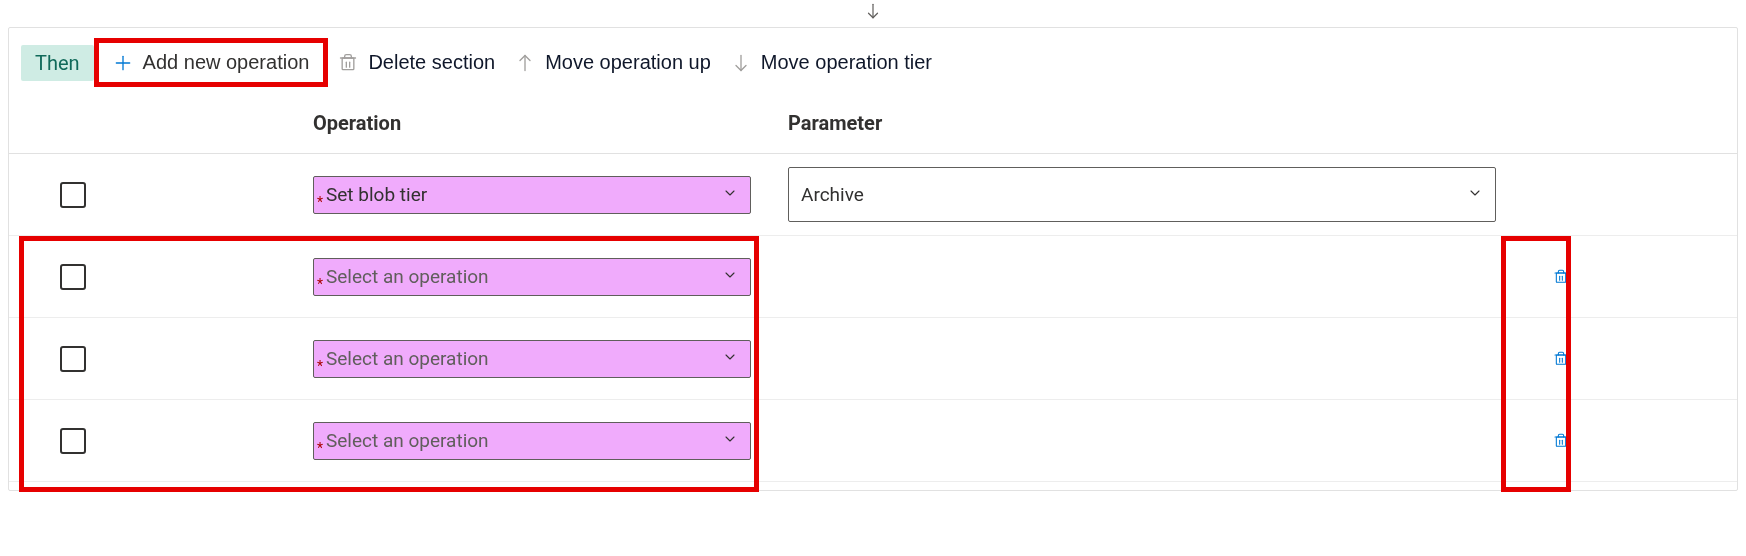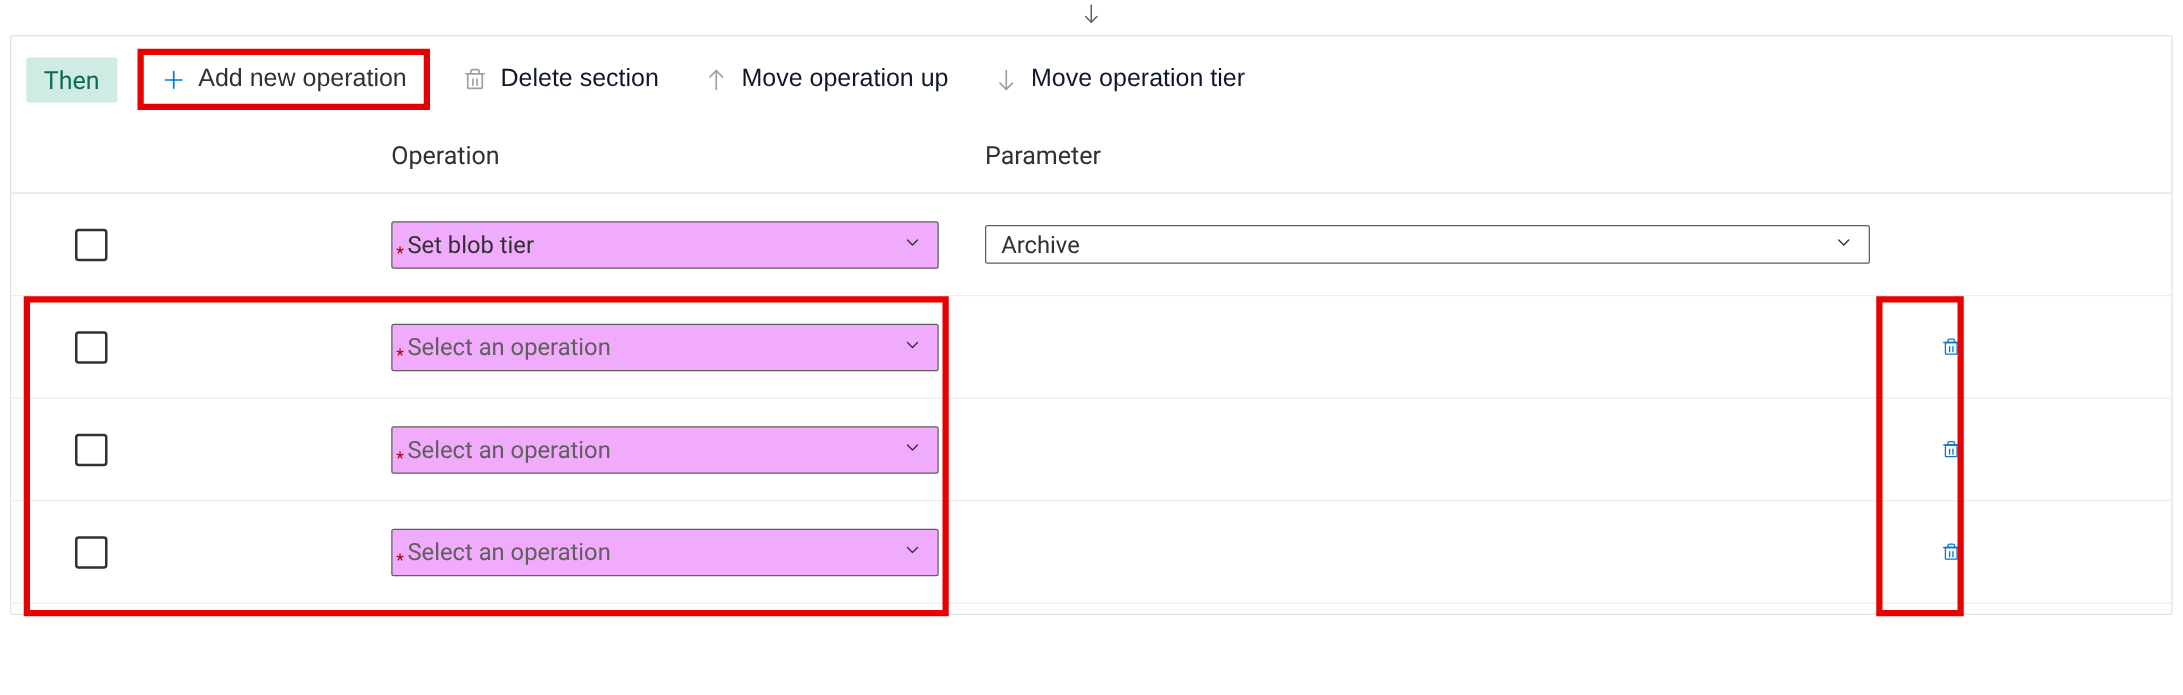--- a/index.html
+++ b/index.html
@@ -22,21 +22,20 @@
   }
   .panel {
     border: 1px solid #e1e1e1;
     border-radius: 2px;
     margin: 0 8px 8px 8px;
     padding-bottom: 8px;
   }
   .toolbar {
     display: flex;
     align-items: center;
-    gap: 16px;
     padding: 10px 12px 6px 12px;
   }
   .then-badge {
     background: #cfece4;
     color: #106a5a;
     font-size: 20px;
     padding: 6px 14px;
     border-radius: 2px;
   }
   .toolbar-btn {
@@ -59,21 +58,21 @@
   .toolbar-btn.enabled .icon svg { stroke: #0078d4; }
   .toolbar-btn.disabled .icon svg { stroke: #a19f9d; }
   .highlight-red { border: 5px solid #e60000; }
   .highlight-red.btn-highlight { padding: 2px 4px; }
   .table-wrap { width: 100%; }
   .header-row {
     display: grid;
     grid-template-columns: 290px 475px 718px 110px;
     padding: 18px 14px 18px 14px;
     font-size: 20px;
-    font-weight: 400;
+    font-weight: 700;
     border-bottom: 1px solid #e1e1e1;
   }
   .body-rows { position: relative; }
   .row {
     display: grid;
     grid-template-columns: 290px 475px 718px 110px;
     align-items: center;
     min-height: 82px;
     padding: 0 14px;
     border-bottom: 1px solid #ededed;
@@ -107,21 +106,21 @@
   .req-star {
     color: #a80000;
     font-size: 14px;
     position: absolute;
     margin-left: 4px;
     top: 18px;
   }
   .param-cell { display: flex; align-items: center; }
   .param-select {
     width: 708px;
-    height: 31px;
+    height: 55px;
     border: 1px solid #605e5c;
     border-radius: 2px;
     display: flex;
     align-items: center;
     justify-content: space-between;
     padding: 0 12px;
     font-size: 19px;
     background: #fff;
     cursor: pointer;
     color: #323130;

